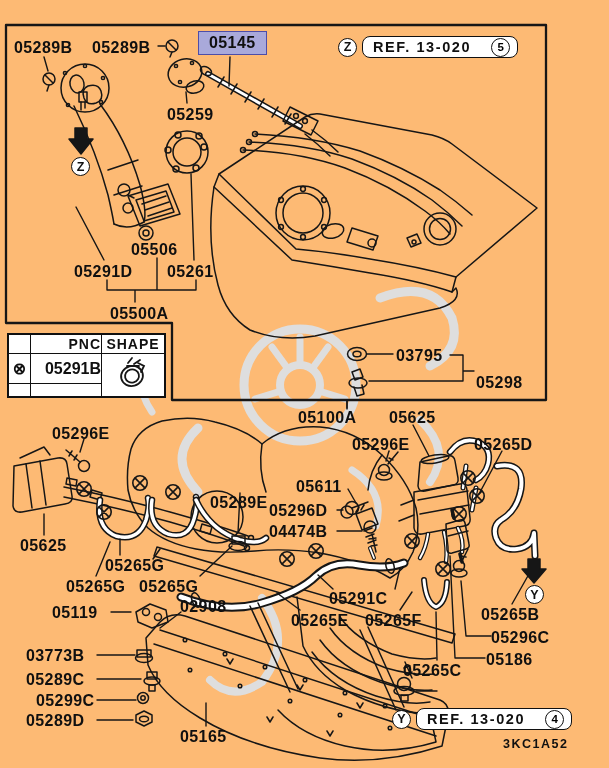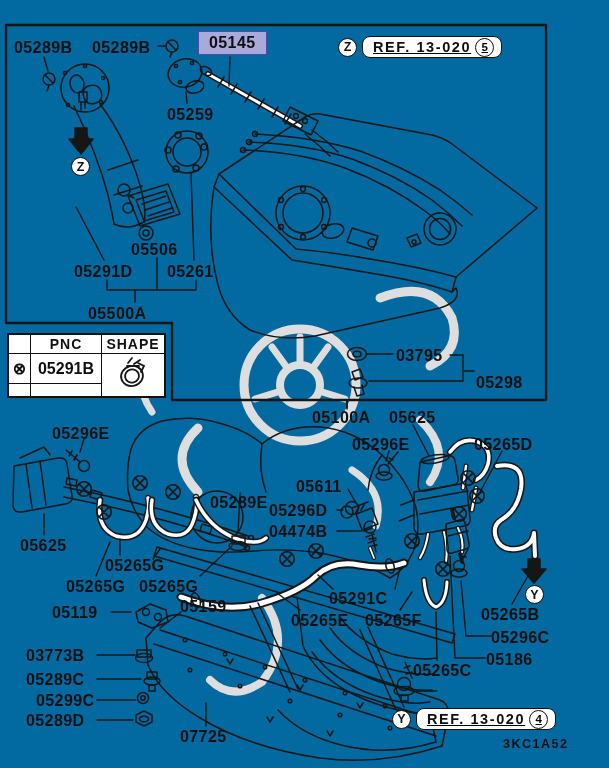--- a/index.html
+++ b/index.html
@@ -1,37 +1,37 @@
 <!DOCTYPE html>
 <html><head>
 <meta charset="utf-8">
 <style>
   html,body{margin:0;padding:0;background:#ffffff;}
-  #stage{position:relative;width:609px;height:768px;background:#0369a1;overflow:hidden;
+  #stage{position:relative;width:609px;height:768px;background:#fdba74;overflow:hidden;
          font-family:"Liberation Sans",sans-serif;}
   #lineart{position:absolute;left:0;top:0;z-index:1;}
   .pl{position:absolute;z-index:3;font:700 16px/17px "Liberation Sans",sans-serif;
       color:#101010;letter-spacing:.4px;white-space:nowrap;cursor:pointer;}
   .pl-hl{background:#a9a9da;border:1.6px solid #4d4da8;padding:2px 10px 3px;z-index:4;}
   .circ{position:absolute;z-index:3;width:19px;height:19px;border:1.7px solid #101010;
         border-radius:50%;display:flex;align-items:center;justify-content:center;
         font:700 12.5px "Liberation Sans",sans-serif;color:#101010;background:#fff;box-sizing:border-box;}
   .refwrap{position:absolute;z-index:3;display:flex;align-items:center;gap:5px;}
   .refwrap .circ{position:static;flex:0 0 auto;}
-  .refbox{display:flex;align-items:center;gap:4px;border:1.8px solid #101010;border-radius:8px;
-          padding:2px 7px 2px 10px;height:22px;box-sizing:border-box;background:#fff;cursor:pointer;text-decoration:underline;}
+  .refbox{display:flex;align-items:center;gap:20px;border:1.8px solid #101010;border-radius:8px;
+          padding:2px 7px 2px 10px;height:22px;box-sizing:border-box;background:#fff;cursor:pointer;}
   .refbox .rtxt{font:700 14.5px "Liberation Sans",sans-serif;letter-spacing:1.6px;color:#101010;}
   .refbox .rnum{width:17px;height:17px;border:1.5px solid #101010;border-radius:50%;
                 display:flex;align-items:center;justify-content:center;
                 font:700 11.5px "Liberation Sans",sans-serif;}
   #legend{position:absolute;left:7px;top:333px;z-index:3;border:2px solid #101010;
           border-collapse:collapse;background:#fff;}
   #legend td{border:1.4px solid #101010;padding:0;text-align:center;vertical-align:middle;
              font:700 14px "Liberation Sans",sans-serif;color:#101010;}
-  #legend .c1{width:21px;} #legend .c2{width:70px;} #legend .c3{width:62px;}
+  #legend .c1{width:21px;} #legend .c2{width:70px;text-align:right;} #legend .c3{width:62px;}
   #legend .hrow td{height:18px;font-size:14px;letter-spacing:1px;}
   #legend .drow td{height:28px;font-size:16px;}
   #legend .erow td{height:11px;}
   #legend .sym{font-size:16px;}
   .code{position:absolute;z-index:3;font:700 12.5px "Liberation Sans",sans-serif;
         letter-spacing:1.5px;color:#101010;}
 </style>
 </head>
 <body>
 
@@ -414,51 +414,51 @@
   </g>
 </svg>
 
 <div class="pl" style="left:14px;top:39px">05289B</div>
 <div class="pl" style="left:92px;top:39px">05289B</div>
 <div class="pl pl-hl" style="left:198px;top:31px">05145</div>
 <div class="pl" style="left:167px;top:106px">05259</div>
 <div class="pl" style="left:131px;top:241px">05506</div>
 <div class="pl" style="left:74px;top:263px">05291D</div>
 <div class="pl" style="left:167px;top:263px">05261</div>
-<div class="pl" style="left:88px;top:305px">05500A</div>
+<div class="pl" style="left:110px;top:305px">05500A</div>
 <div class="pl" style="left:396px;top:347px">03795</div>
 <div class="pl" style="left:476px;top:374px">05298</div>
-<div class="pl" style="left:312px;top:409px">05100A</div>
+<div class="pl" style="left:298px;top:409px">05100A</div>
 <div class="pl" style="left:389px;top:409px">05625</div>
 <div class="pl" style="left:52px;top:425px">05296E</div>
 <div class="pl" style="left:352px;top:436px">05296E</div>
 <div class="pl" style="left:474px;top:436px">05265D</div>
 <div class="pl" style="left:210px;top:494px">05289E</div>
 <div class="pl" style="left:296px;top:478px">05611</div>
 <div class="pl" style="left:269px;top:502px">05296D</div>
 <div class="pl" style="left:269px;top:523px">04474B</div>
 <div class="pl" style="left:20px;top:537px">05625</div>
 <div class="pl" style="left:105px;top:557px">05265G</div>
 <div class="pl" style="left:66px;top:578px">05265G</div>
 <div class="pl" style="left:139px;top:578px">05265G</div>
 <div class="pl" style="left:52px;top:604px">05119</div>
-<div class="pl" style="left:180px;top:598px">05159</div>
+<div class="pl" style="left:180px;top:598px">02908</div>
 <div class="pl" style="left:329px;top:590px">05291C</div>
 <div class="pl" style="left:291px;top:612px">05265E</div>
 <div class="pl" style="left:365px;top:612px">05265F</div>
 <div class="pl" style="left:481px;top:606px">05265B</div>
 <div class="pl" style="left:491px;top:629px">05296C</div>
 <div class="pl" style="left:486px;top:651px">05186</div>
-<div class="pl" style="left:413px;top:662px">05265C</div>
+<div class="pl" style="left:403px;top:662px">05265C</div>
 <div class="pl" style="left:438px;top:710px">05296F</div>
 <div class="pl" style="left:26px;top:647px">03773B</div>
 <div class="pl" style="left:26px;top:671px">05289C</div>
 <div class="pl" style="left:36px;top:692px">05299C</div>
 <div class="pl" style="left:26px;top:712px">05289D</div>
-<div class="pl" style="left:180px;top:728px">07725</div>
+<div class="pl" style="left:180px;top:728px">05165</div>
 
 <div class="circ" style="left:71px;top:157px">Z</div>
 <div class="circ" style="left:525px;top:585px">Y</div>
 
 <div class="refwrap" style="left:338px;top:36px">
   <div class="circ">Z</div>
   <div class="refbox">
     <span class="rtxt">REF. 13-020</span>
     <span class="rnum">5</span>
   </div>

